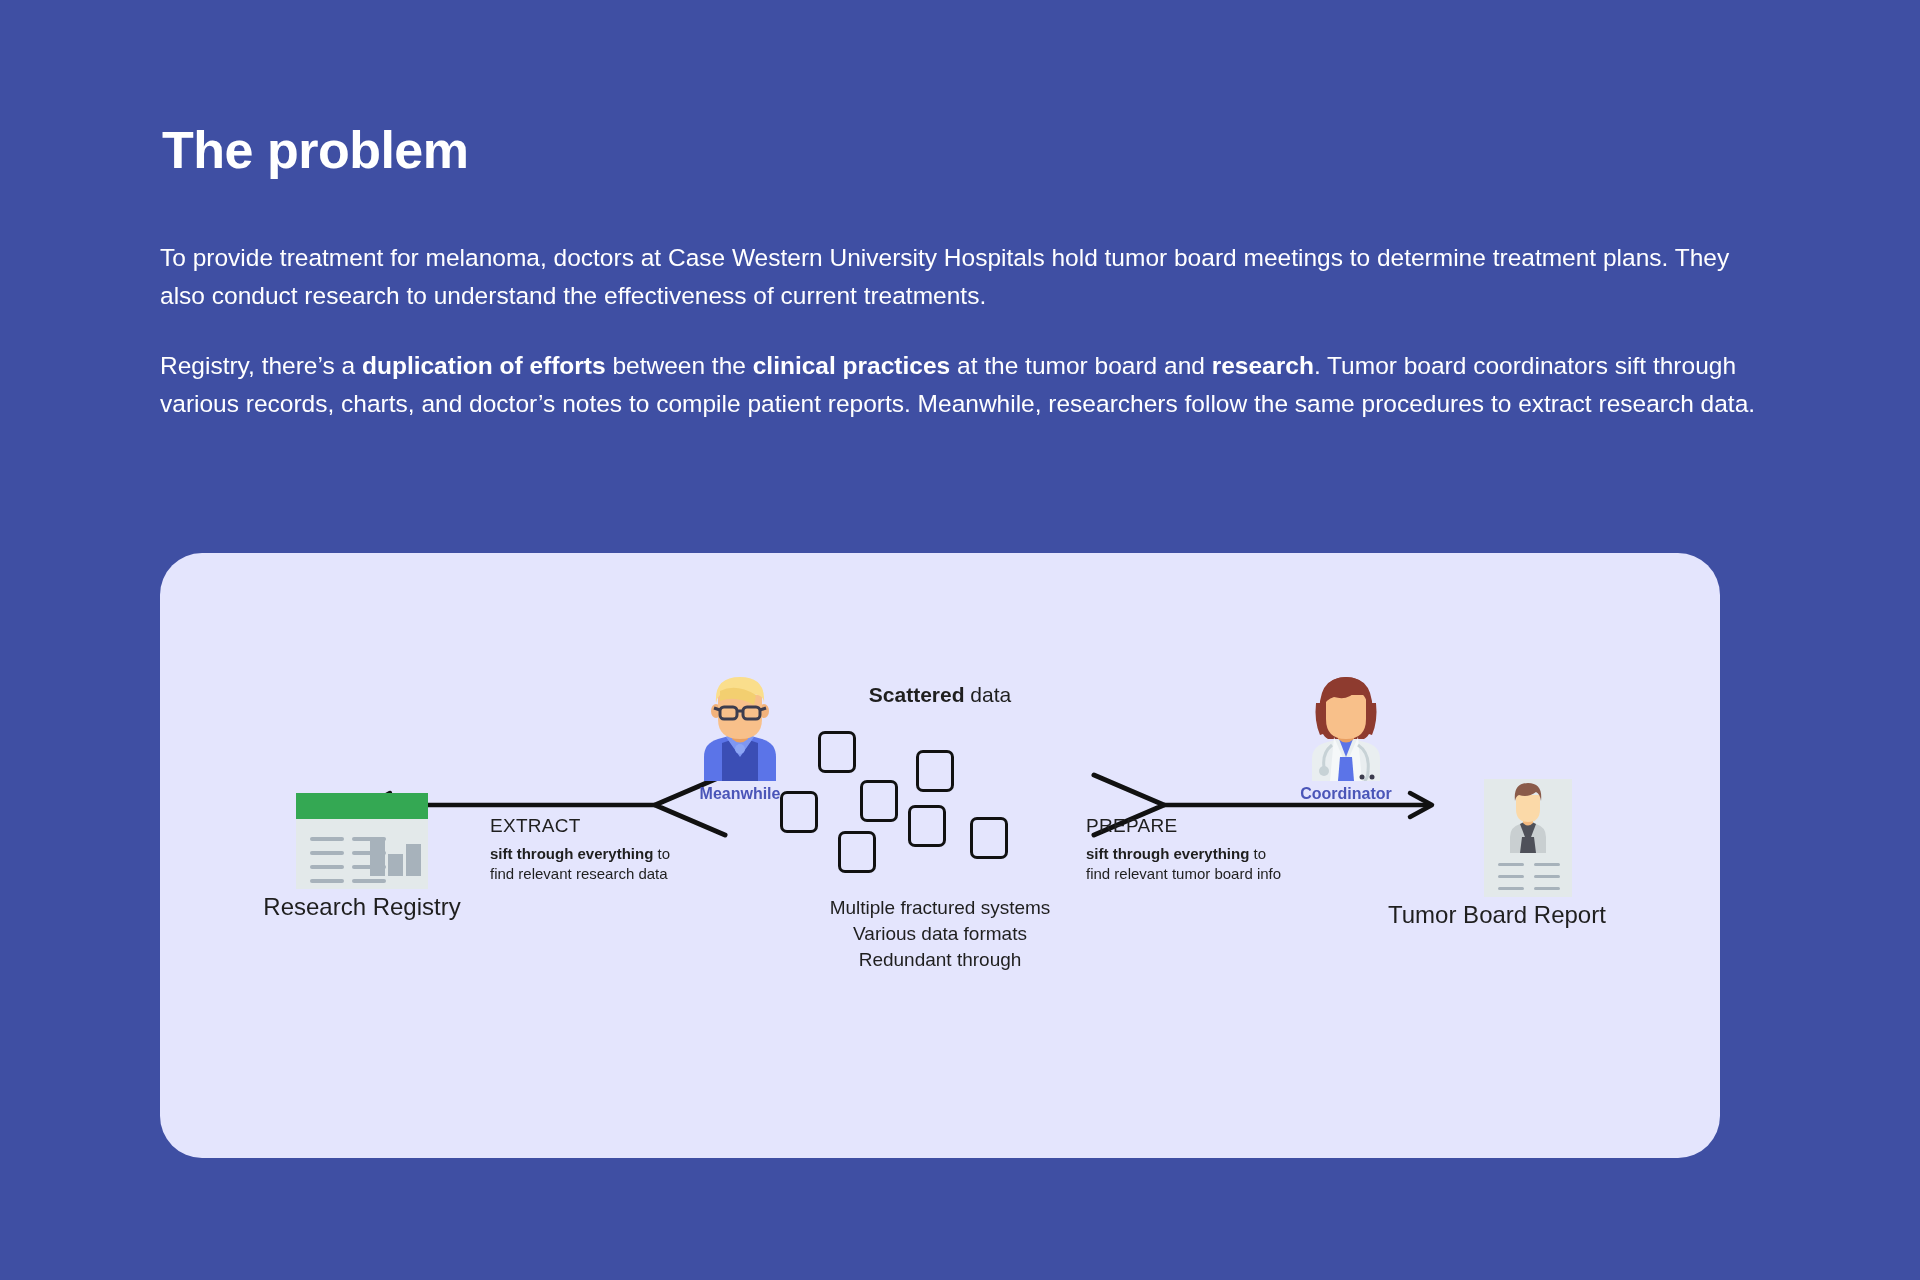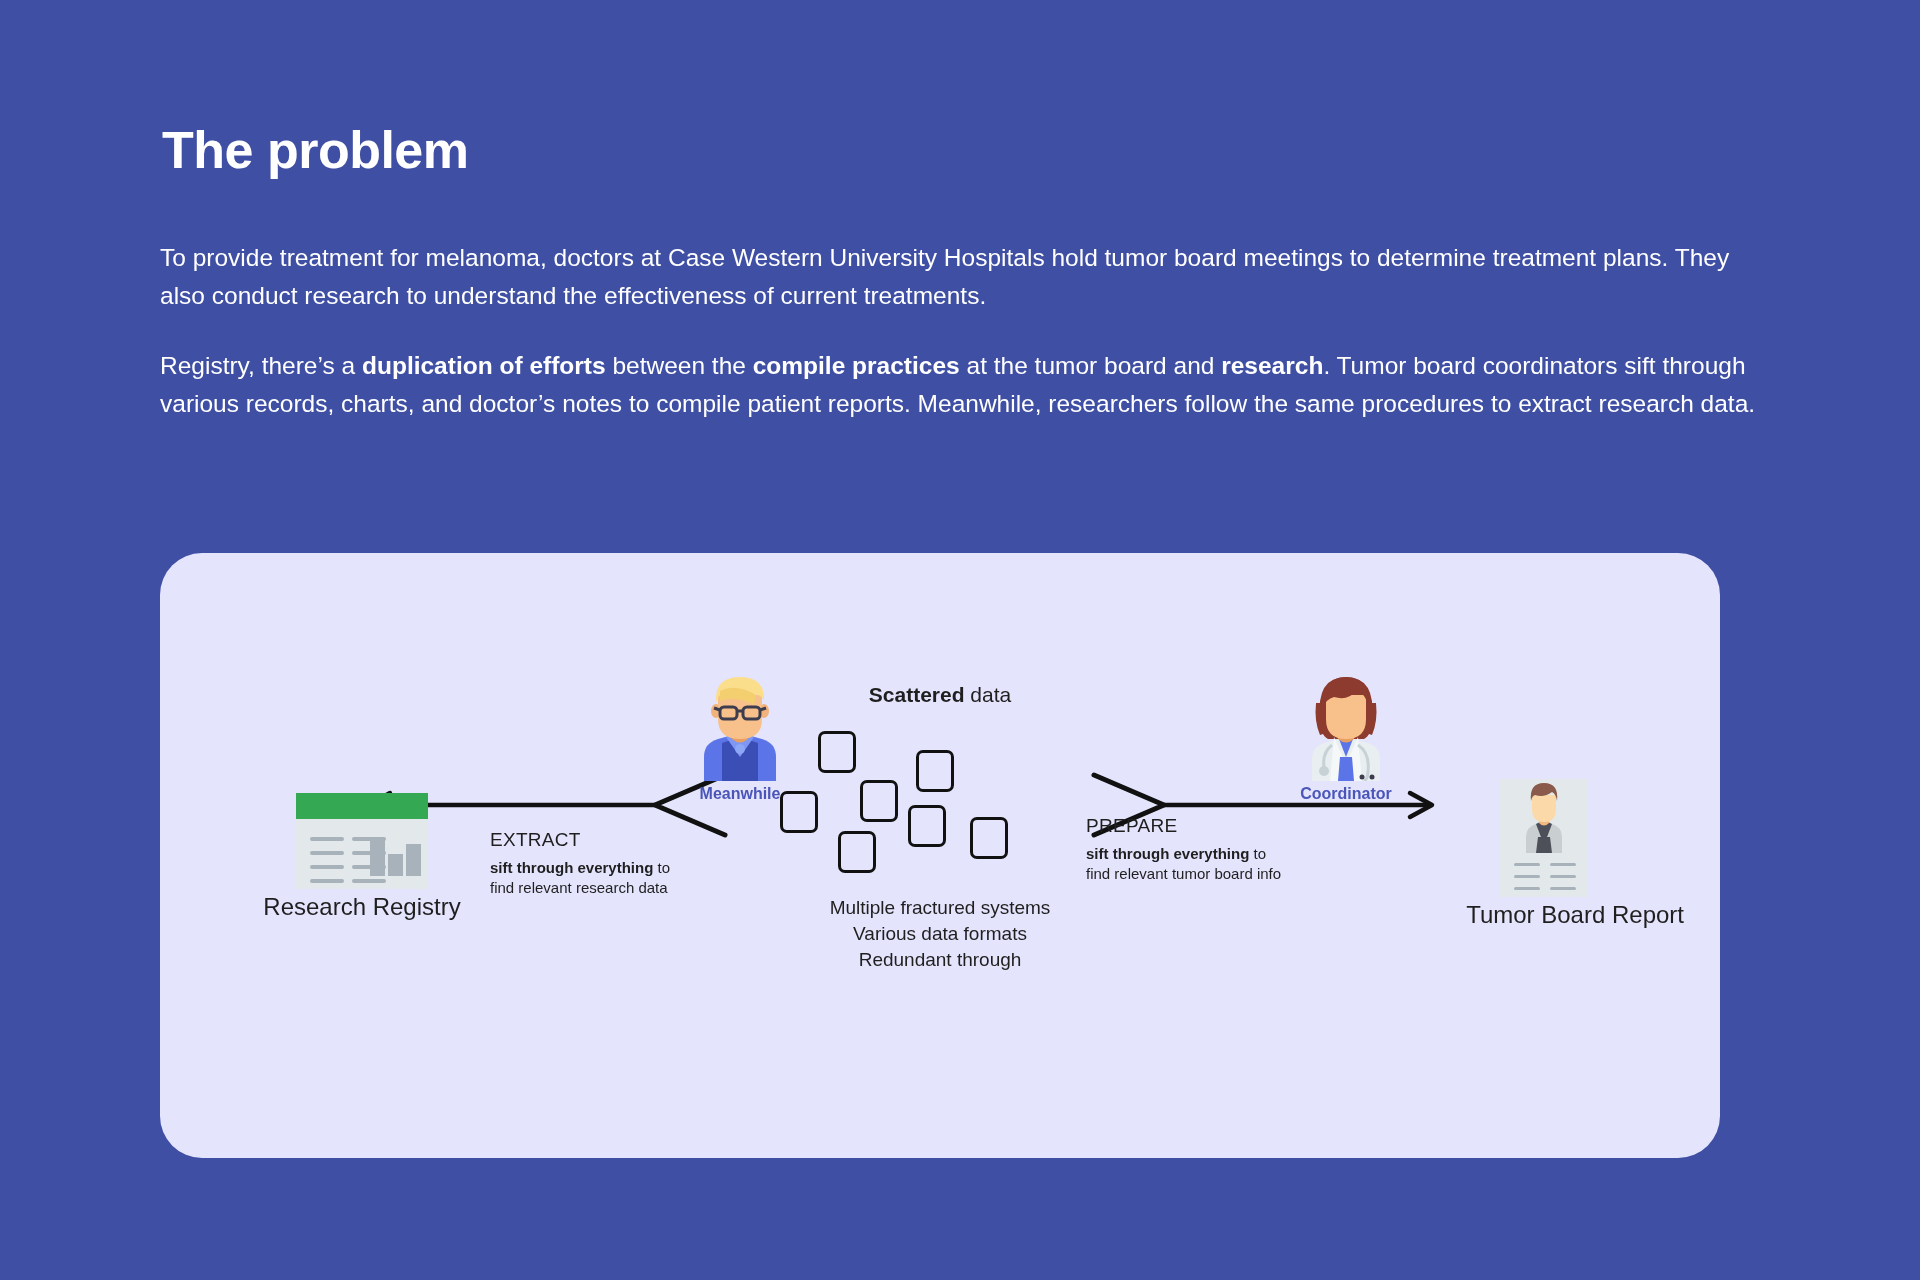--- a/index.html
+++ b/index.html
@@ -88,24 +88,24 @@
   }
   .node-label {
     margin-top: 4px;
     font-size: 24px;
     color: #1f1f1f;
   }
 
   
   .report-node {
     position: absolute;
-    right: 36px;
+    right: 52px;
     top: 226px;
     width: 280px;
-    text-align: right;
+    text-align: left;
   }
   .report-icon {
     width: 88px;
     height: 118px;
     margin: 0 auto;
     background: #e3e9ea;
     position: relative;
     overflow: hidden;
   }
   .report-icon .ln {
@@ -169,37 +169,37 @@
     position: absolute;
     left: 0; top: 0;
     width: 100%; height: 100%;
     pointer-events: none;
   }
   .step-label {
     position: absolute;
     font-size: 18px;
     color: #1f1f1f;
   }
-  .step-label.extract { left: 330px; top: 276px; }
+  .step-label.extract { left: 330px; top: 262px; }
   .step-label.prepare { left: 926px; top: 262px; }
   .step-title { font-size: 19px; margin-bottom: 7px; letter-spacing: 0.3px; }
   .step-detail { font-size: 15px; line-height: 20px; }
   .step-detail b { font-weight: bold; }
 </style>
 </head>
 <body>
 
 <h1 class="page-title">The problem</h1>
 
 <div class="body-copy">
   <p class="para">
     <span>To provide treatment for melanoma, doctors at Case Western University Hospitals hold tumor board meetings to determine treatment plans. They also conduct research to understand the effectiveness of current treatments.</span>
   </p>
   <p class="para">
-    <span>Registry, there’s a </span><b>duplication of efforts</b><span> between the </span><b>compile practices</b><span> at the tumor board and </span><b>research</b><span>. Tumor board coordinators sift through various records, charts, and doctor’s notes to compile patient reports. Meanwhile, researchers follow the same procedures to extract research data.</span>
+    <span>Registry, there’s a </span><b>duplication of efforts</b><span> between the </span><b>clinical practices</b><span> at the tumor board and </span><b>research</b><span>. Tumor board coordinators sift through various records, charts, and doctor’s notes to compile patient reports. Meanwhile, researchers follow the same procedures to extract research data.</span>
   </p>
 </div>
 
 <div class="diagram-card">
 
   <svg class="flow-svg" viewBox="0 0 1560 605">
 
     <polyline points="565,222 495,252 565,282" fill="none" stroke="#111111" stroke-width="5" stroke-linecap="round" stroke-linejoin="round"></polyline>
 
     <line x1="495" y1="252" x2="212" y2="252" stroke="#111111" stroke-width="4.5"></line>

